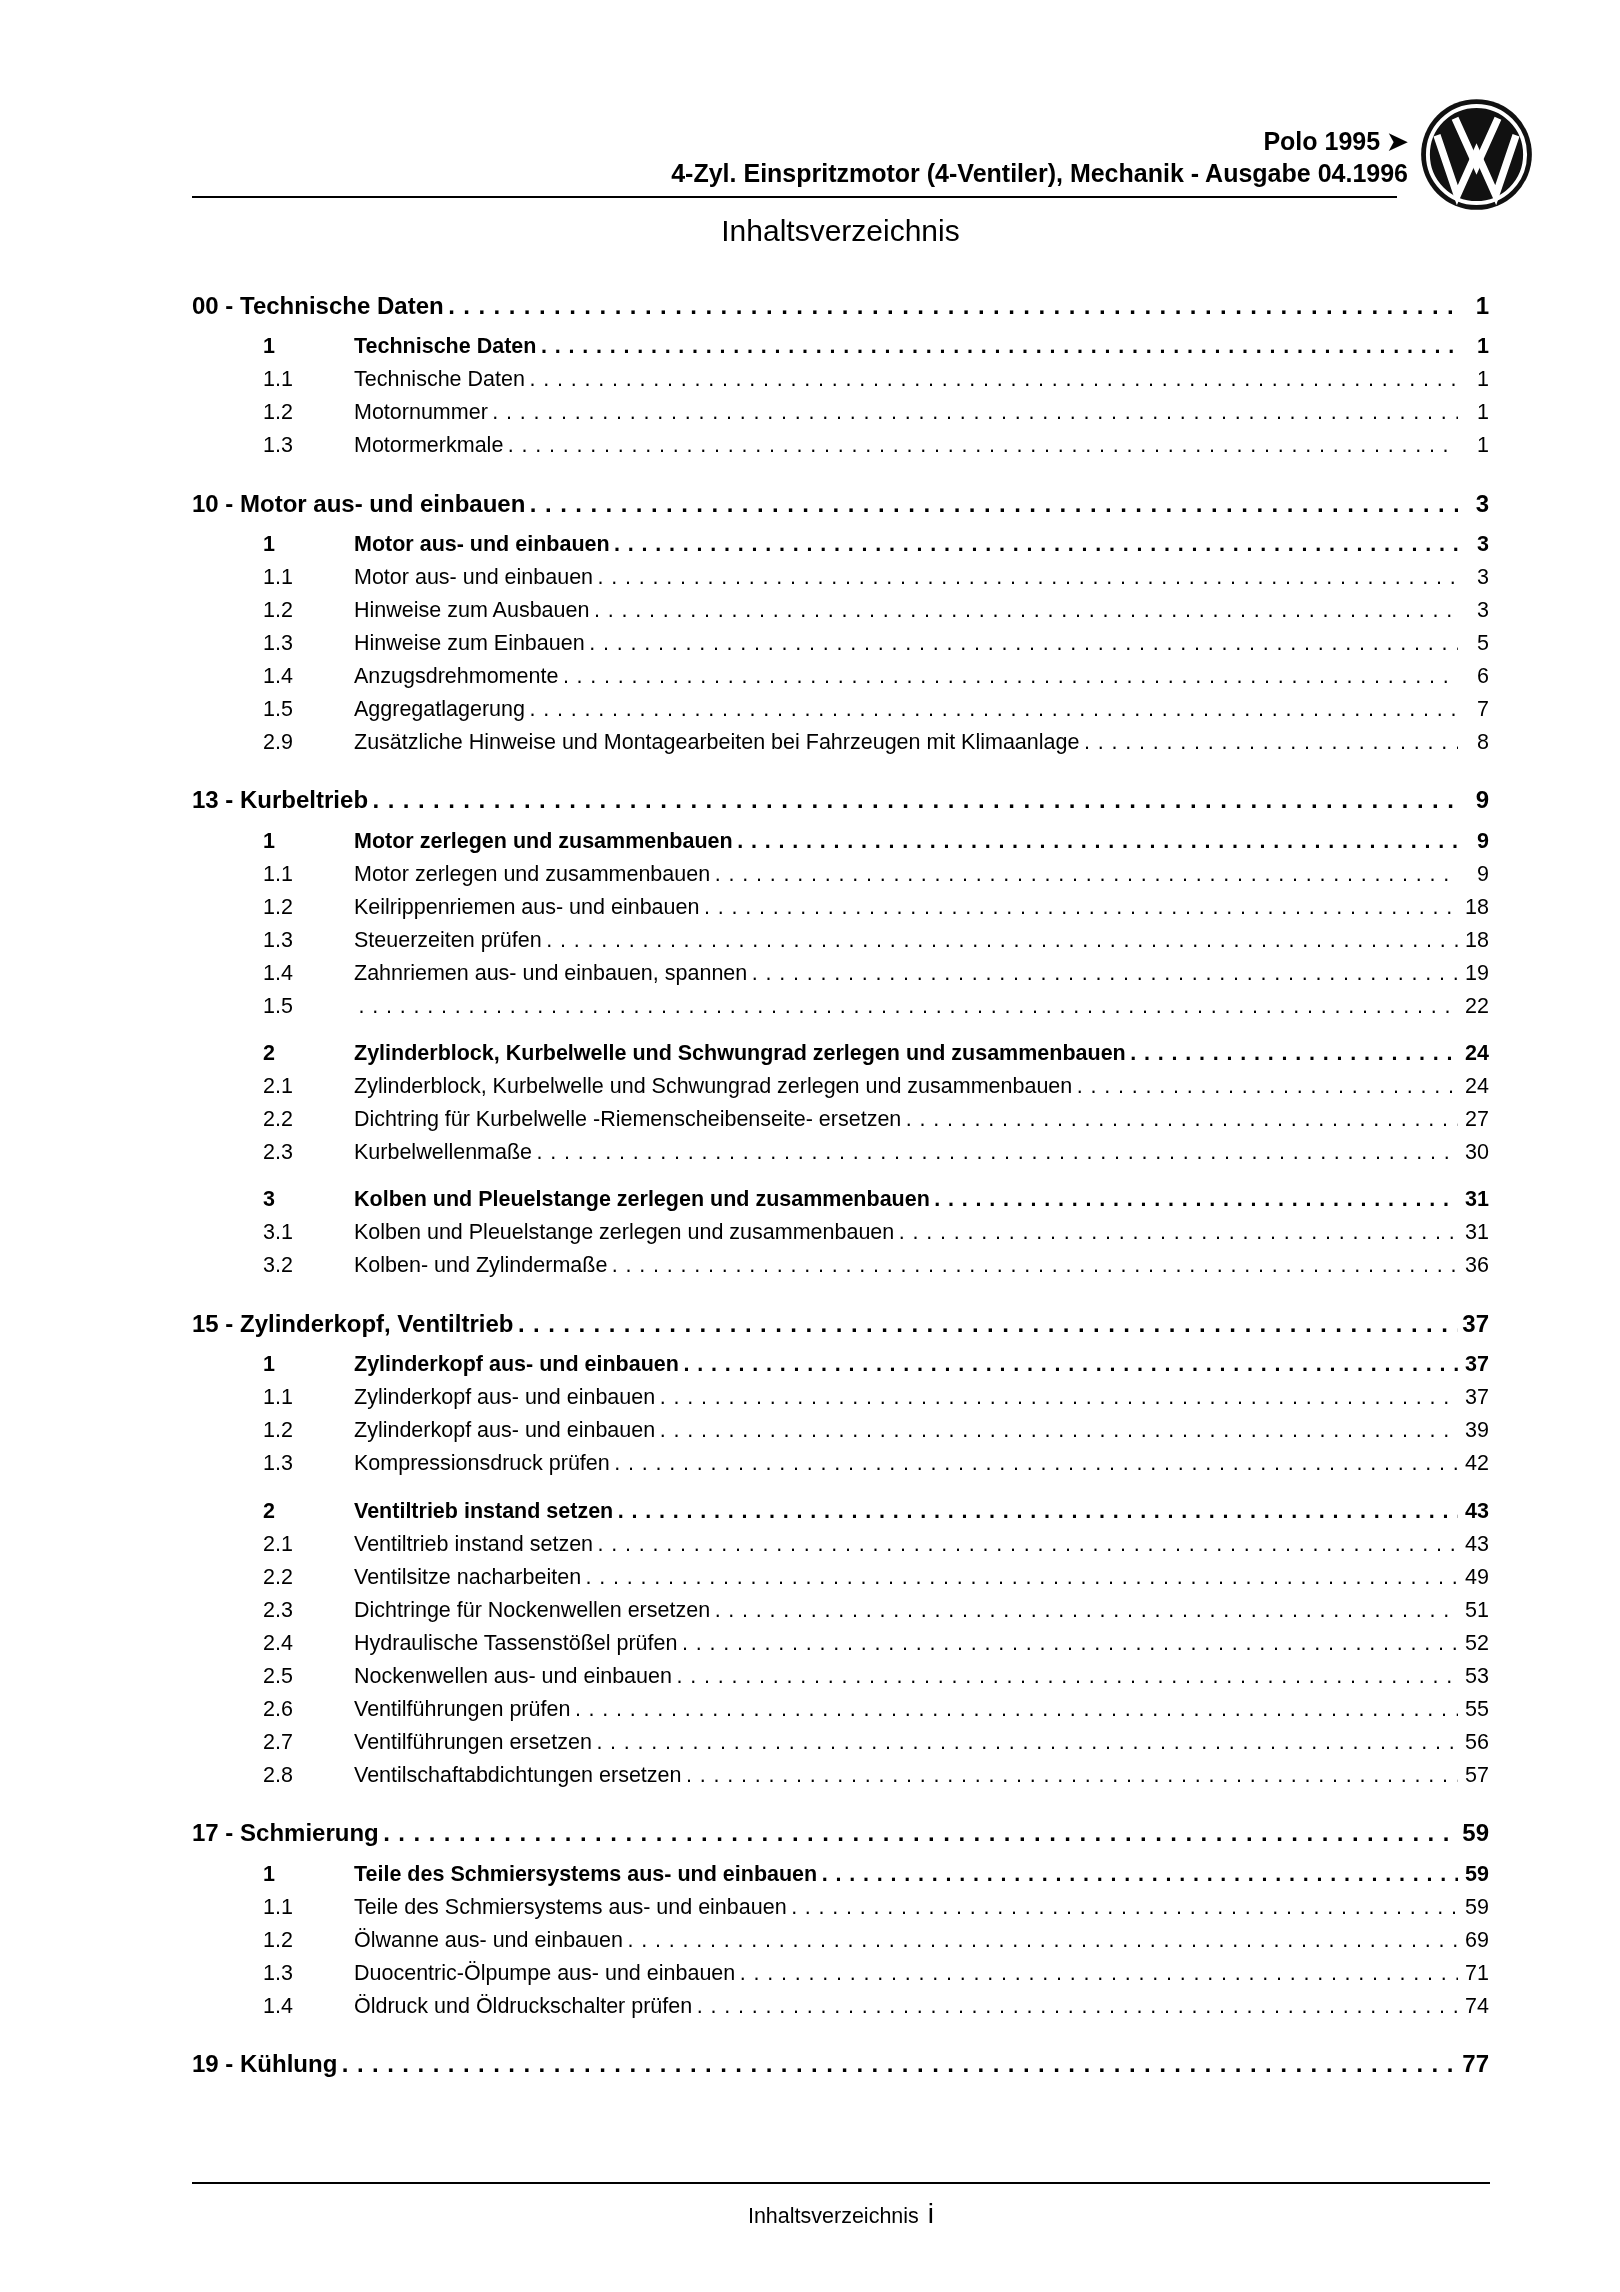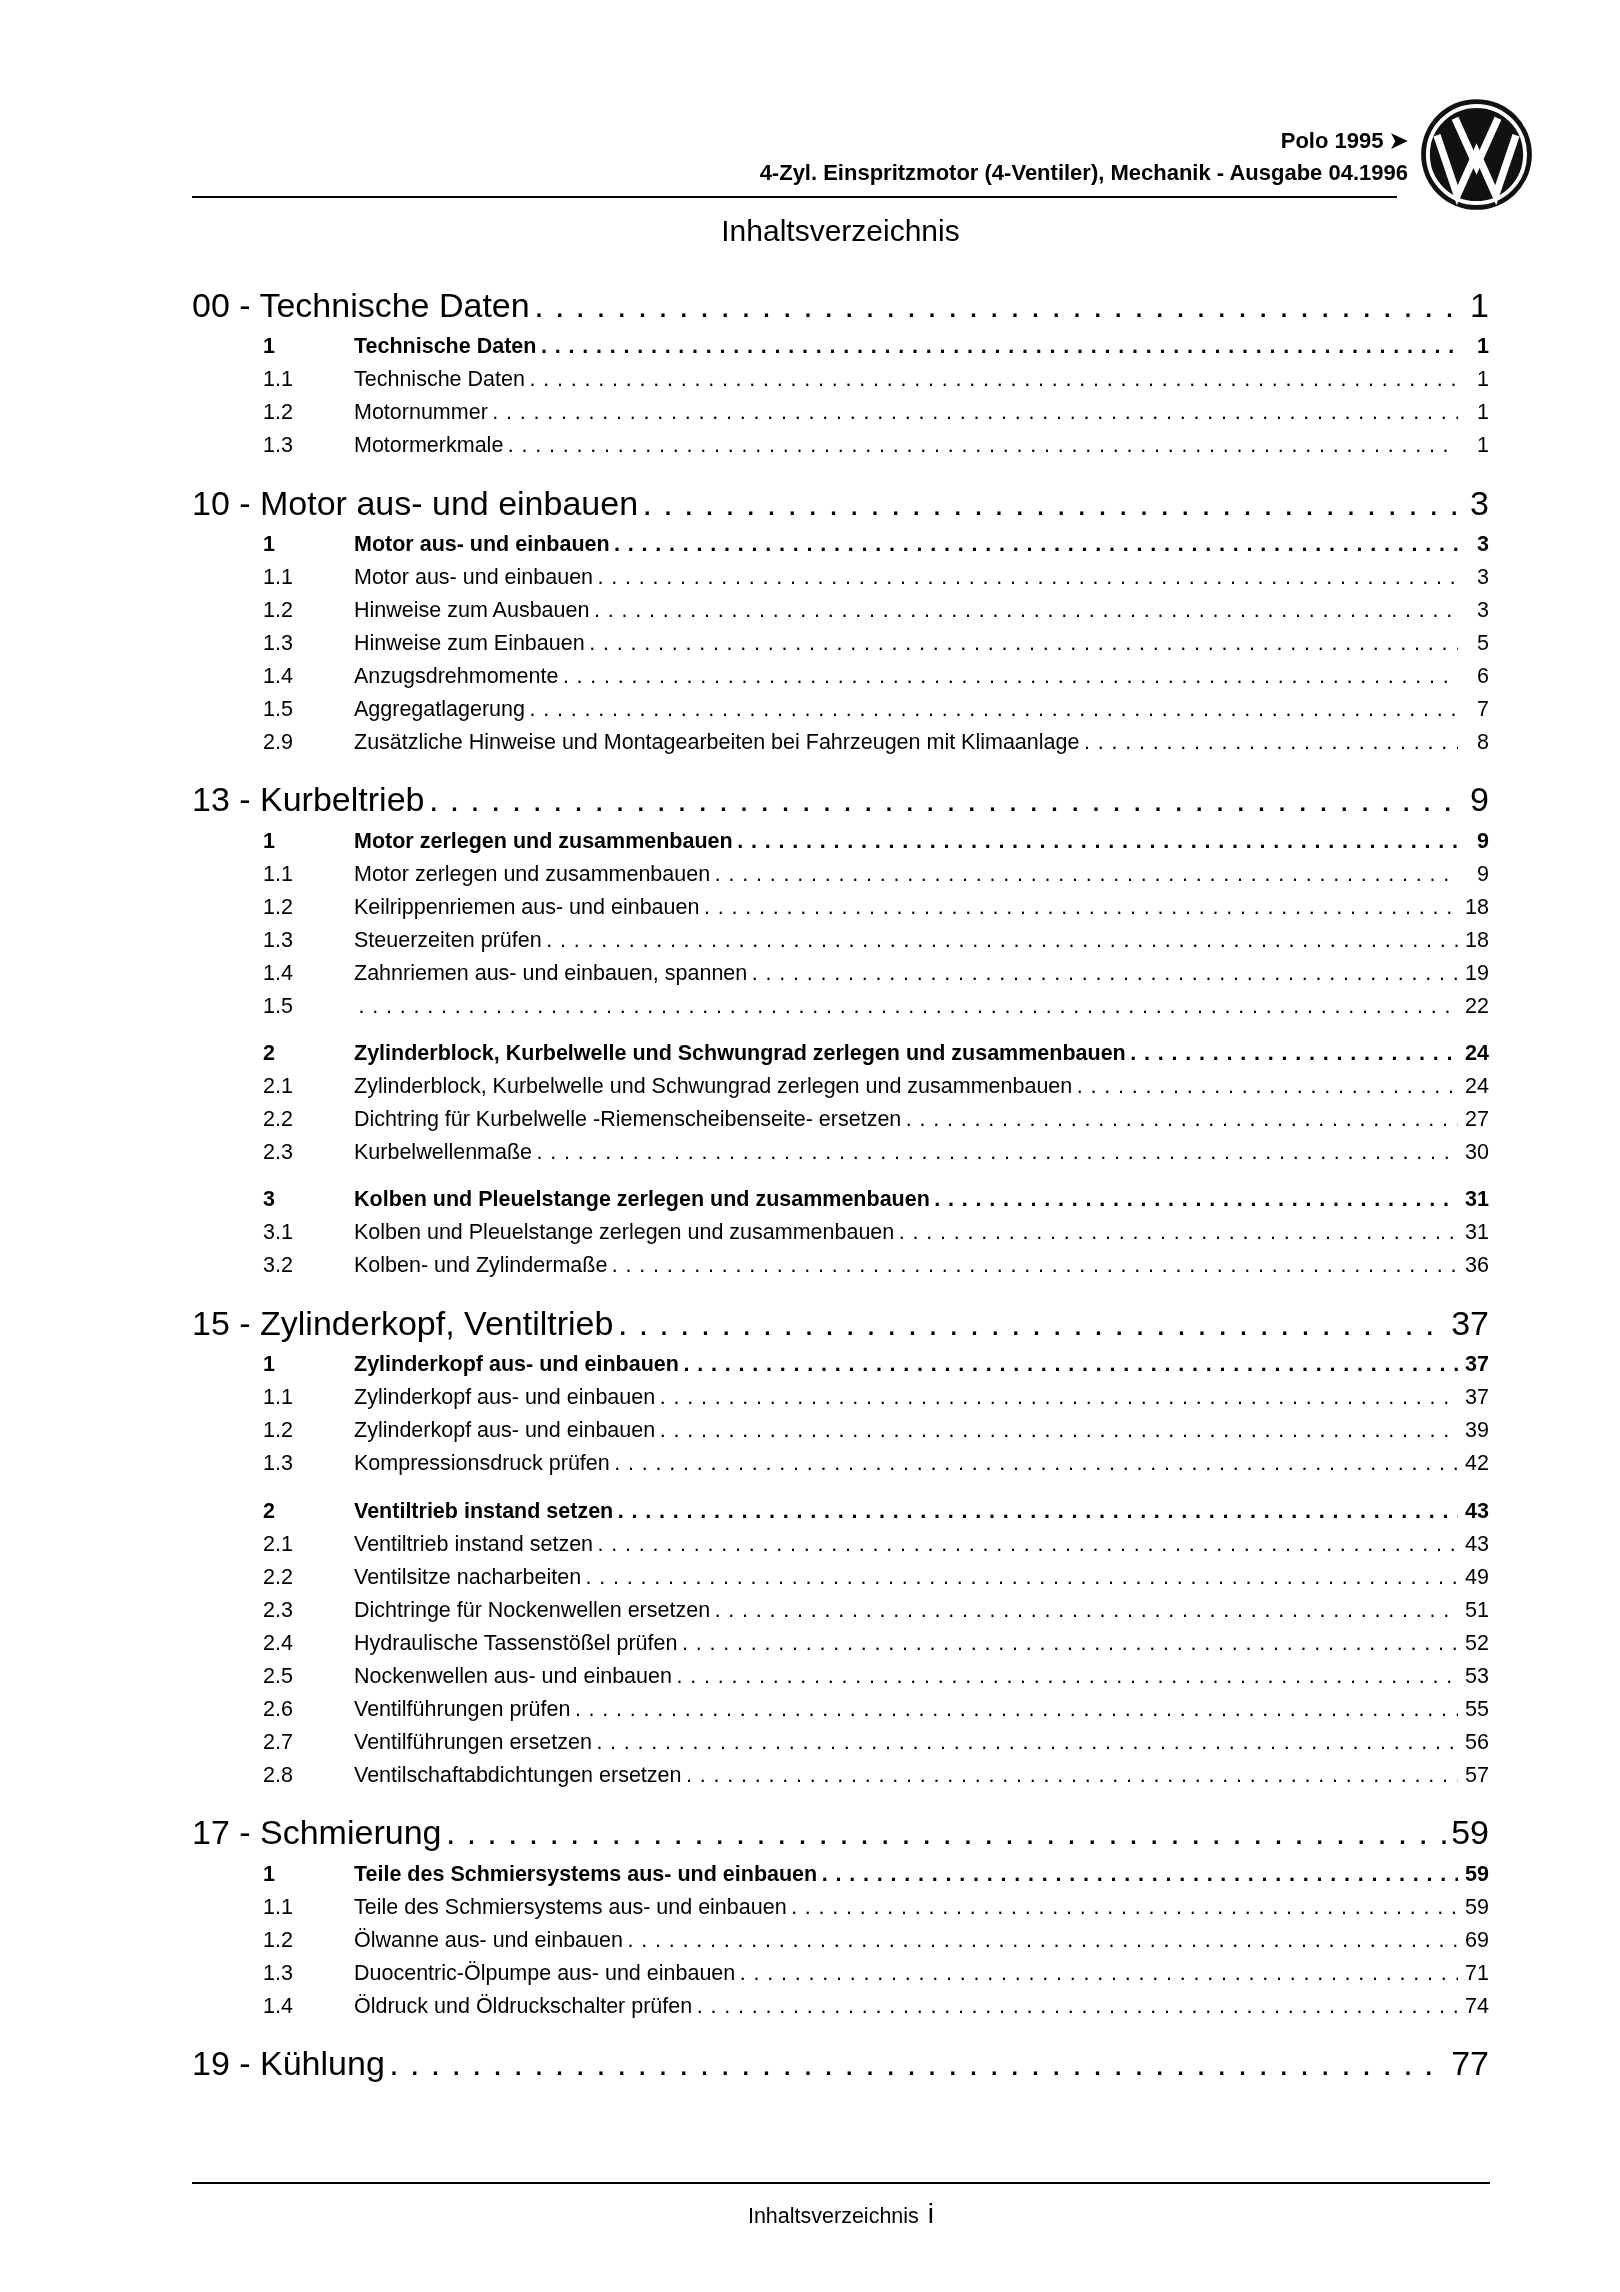--- a/index.html
+++ b/index.html
@@ -14,21 +14,21 @@
     font-family: "Liberation Sans", sans-serif;
     padding: 125px 131px 0 192px;
     overflow: hidden;
   }
   
   .header { position: relative; }
   .header-text {
     text-align: right;
     padding-right: 81px;
     font-weight: bold;
-    font-size: 22px;
+    font-size: 25px;
     line-height: 32px;
   }
   .header-rule {
     width: 1205px;
     border-bottom: 2.7px solid #000;
     margin-top: 7.2px;
   }
   .vw-logo {
     position: absolute;
     top: -27px;
@@ -41,22 +41,22 @@
     text-align: center;
     font-size: 30px;
     font-weight: normal;
     margin-top: 12.5px;
     margin-bottom: 36px;
     line-height: 39px;
   }
   
   .row { display: flex; align-items: baseline; }
   .chapter-row {
-    font-size: 34px;
-    font-weight: normal;
+    font-size: 24px;
+    font-weight: bold;
     line-height: 39px;
     margin-top: 21.5px;
     margin-bottom: 5.4px;
   }
   .entry-row { font-size: 21.5px; line-height: 33px; }
   .entry-row.lead { font-weight: bold; }
   .entry-row.gap { margin-top: 14.3px; }
   .ch-title { flex: none; white-space: nowrap; }
   .entry-num { flex: none; width: 91px; margin-left: 71px; }
   .entry-title { flex: none; white-space: nowrap; }

